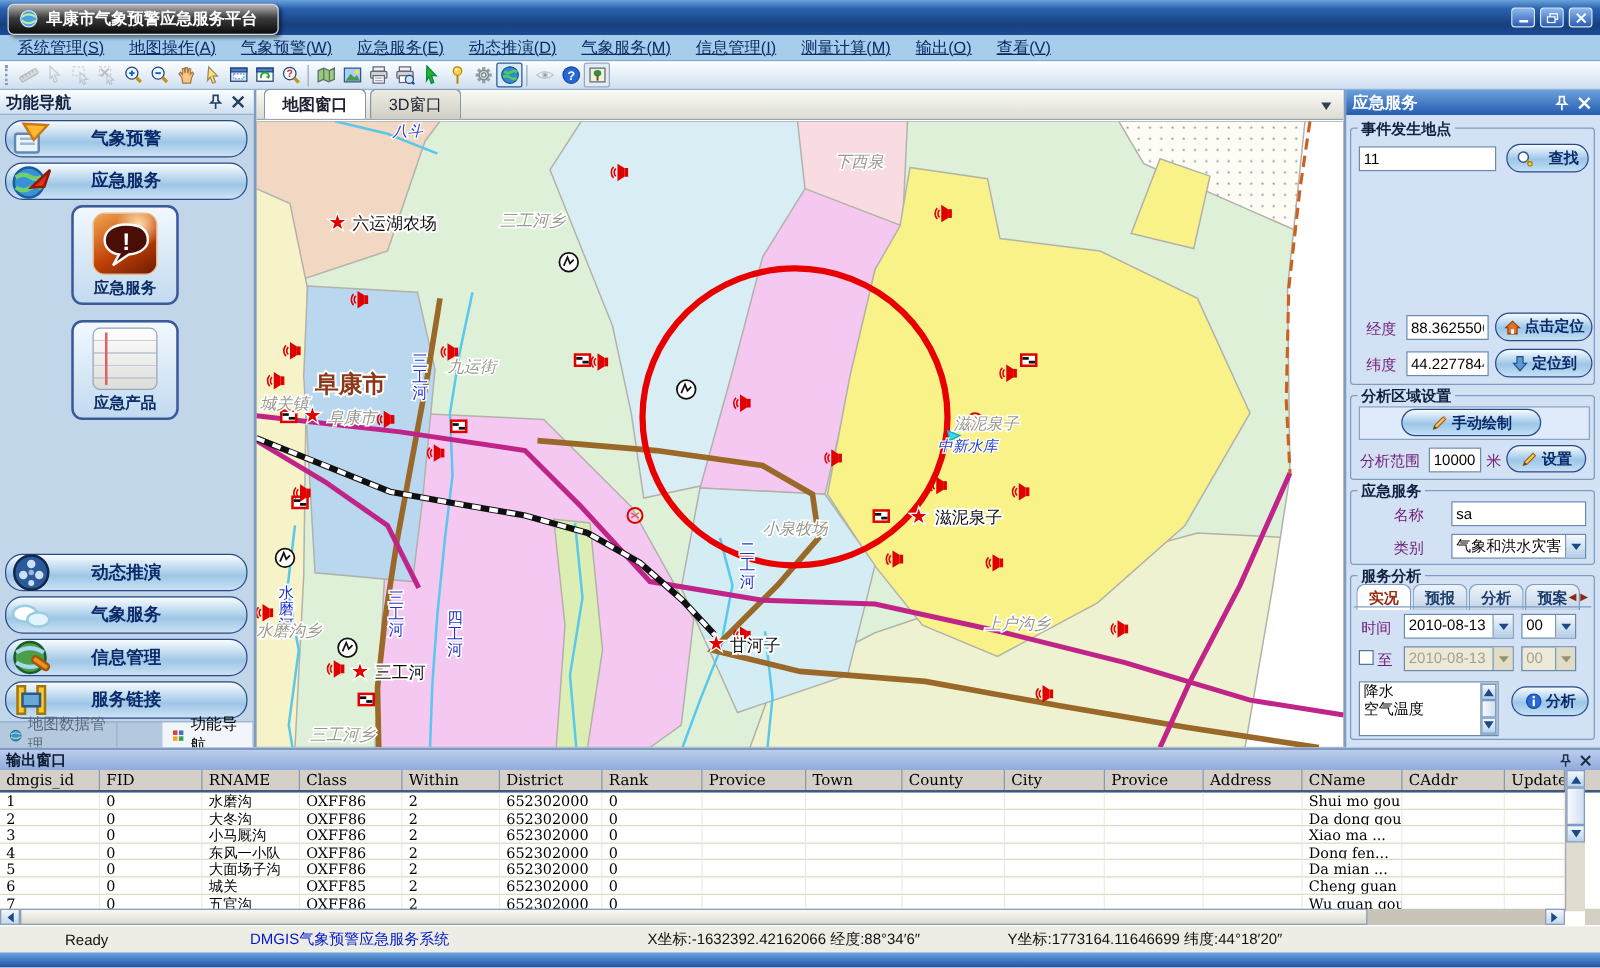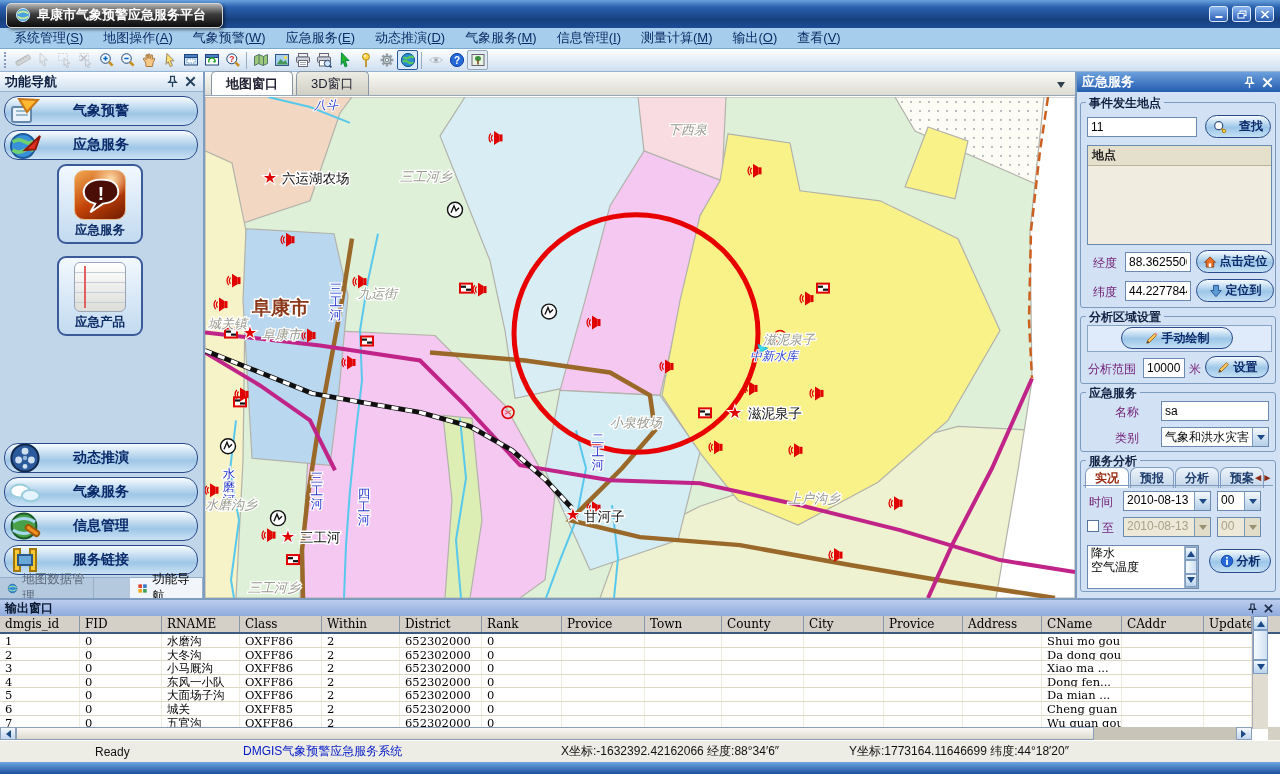--- a/index.html
+++ b/index.html
@@ -11,21 +11,21 @@
   .title-plate{display:flex;align-items:center;gap:6px;margin-top:3px;
     background:linear-gradient(#b6b6b6,#3c3c3c 45%,#0c0c0c);border:1px solid #d6d6d6;border-radius:5px;
     padding:2px 16px 3px 8px;color:#fff;font-weight:bold;font-size:13px;box-shadow:2px 2px 3px rgba(0,0,0,.45);}
   .win-btns{margin-left:auto;display:flex;gap:4px;}
   .win-btn{width:19px;height:16px;border:1px solid #dce8f8;border-radius:3px;
     background:linear-gradient(#8cb8f0,#2a5cb4);display:flex;align-items:center;justify-content:center;}
   .win-btn svg{width:10px;height:9px;}
   
   .menubar{height:21px;background:#a6cdeb;border-bottom:1px solid #7aa8cc;display:flex;align-items:center;
     padding-left:4px;color:#0c2c66;}
-  .menu-item{padding:2px 10px;cursor:default;white-space:nowrap;}
+  .menu-item{padding:2px 10px;cursor:default;white-space:nowrap;text-decoration:underline;}
   .toolbar{height:23px;background:linear-gradient(#fcfeff,#cfdff0);border-bottom:1px solid #93b4d2;
     display:flex;align-items:center;padding-left:2px;}
   .grip{width:4px;height:16px;border-left:2px dotted #8899bb;margin:0 4px 0 2px;}
   .tbtn{width:21px;height:20px;display:flex;align-items:center;justify-content:center;border:1px solid transparent;border-radius:2px;}
   .tbtn.sel{border-color:#2a5a9a;background:#d8eafc;}
   .tbtn.prs{border-color:#98a8bc;background:#e2eaf2;}
   .tbtn.dis{opacity:.42;filter:grayscale(85%);}
   .icn{width:16px;height:16px;display:block;}
   .tsep{width:1px;height:17px;background:#96aac2;margin:0 3px;}
   
@@ -124,21 +124,21 @@
   .vsb .sbtn{height:14px;}
   .hsb{position:absolute;left:0;bottom:0;height:13px;width:1252px;background:#c8c4b8;display:flex;}
   .hsb .harr{width:16px;height:13px;background:linear-gradient(#f4f8fc,#c2d6ec);border:1px solid #8aa0ba;
     display:flex;align-items:center;justify-content:center;}
   .hsb .harr::after{content:"";border:4px solid transparent;}
   .hsb .harr.l::after{border-right:5px solid #1c4a86;margin-right:3px;}
   .hsb .harr.r::after{border-left:5px solid #1c4a86;margin-left:3px;}
   .hthumb{width:1078px;background:linear-gradient(#faf9f4,#dcd9ce);border:1px solid #8aa0ba;}
   .corner{position:absolute;right:-4px;bottom:0;width:16px;height:13px;background:#d4d0c4;}
   
-  .statusbar{height:22px;background:#eeede5;border-top:1px solid #fff;display:flex;align-items:center;font-size:12px;color:#111;padding-left:43px;}
+  .statusbar{height:22px;background:#eeede5;border-top:1px solid #fff;display:flex;align-items:center;font-size:12px;color:#111;}
   .st-ready{margin-left:52px;width:148px;}
   .st-sys{width:318px;color:#0018c8;}
   .st-x{width:288px;}
   .bframe{height:12px;background:linear-gradient(#6ea6e0,#1c50a0);}
 </style>
 </head>
 <body>
 
 <div class="titlebar">
   <div class="title-plate">
@@ -710,23 +710,20 @@
       <span class="glabel">事件发生地点</span>
       <input class="txt" style="left: 6px; top: 14px; width: 110px; height: 20px;" value="11">
       <div class="pill" style="left:124px;top:12px;width:66px;height:23px;gap:12px;">
         <svg class="icn" viewBox="0 0 16 16">
             <circle cx="6.5" cy="6.5" r="4.6" fill="#fff" stroke="#358" stroke-width="1.4"></circle>
             <line x1="9.8" y1="9.8" x2="13" y2="13" stroke="#c89020" stroke-width="2.4"></line>
             <circle cx="12.6" cy="12.6" r="2" fill="#ffd24a" stroke="#a07808"></circle>
           </svg>
         <span>查找</span>
       </div>
-      <div style="position:absolute;left:6px;top:42px;width:185px;height:100px;border:1px solid #6a8ab0;background:#f0ede0;">
-        <div class="listhdr">地点</div>
-      </div>
       <span class="rlabel" style="left:12px;top:152px;">经度</span>
       <input class="txt" style="left: 44px; top: 149px; width: 66px; height: 20px;" value="88.36255063">
       <div class="pill" style="left:115px;top:147px;width:78px;height:23px;">
         <svg class="icn" viewBox="0 0 16 16">
             <path d="M1.8 8.2 L8 2.2 L14.2 8.2 H12.2 V13.8 H3.8 V8.2 Z" fill="#e87028" stroke="#8c3808"></path>
             <rect x="6.6" y="9.6" width="2.8" height="4.2" fill="#fff"></rect>
           </svg>
         <span>点击定位</span>
       </div>
       <span class="rlabel" style="left:12px;top:181px;">纬度</span>

